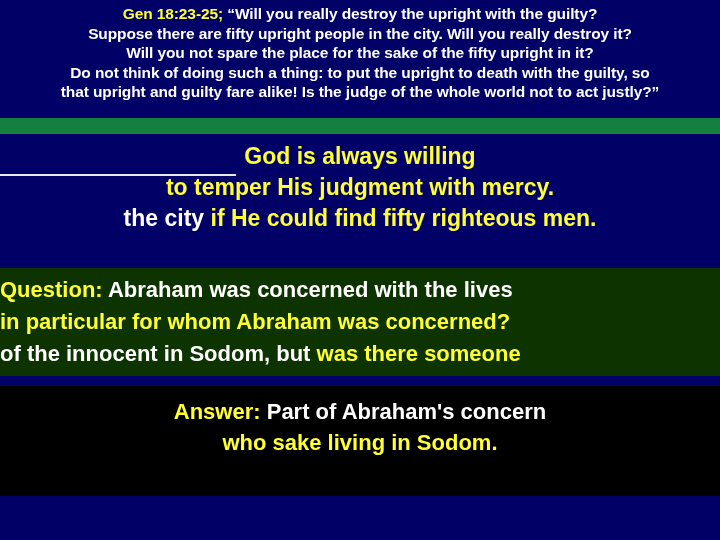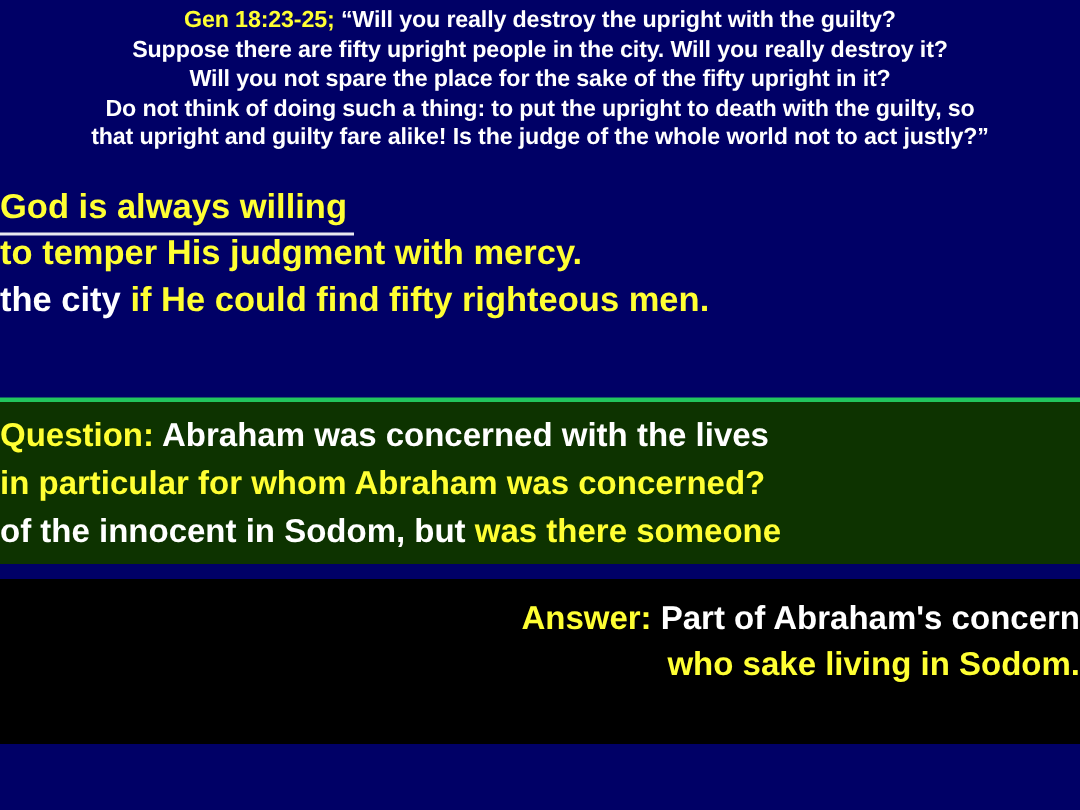--- a/index.html
+++ b/index.html
@@ -10,21 +10,21 @@
   body {
     width: 720px;
     height: 540px;
     overflow: hidden;
     font-family: "Liberation Sans", sans-serif;
   }
   #slide {
     position: relative;
     width: 720px;
     height: 436px;
-    background: #22c55e;
+    background: #15803d;
   }
 
   
   .scripture-block {
     position: absolute;
     left: 0;
     top: 0;
     width: 720px;
     height: 118px;
     background: #000066;
@@ -39,25 +39,25 @@
     color: #ffffff;
     white-space: nowrap;
     letter-spacing: -0.1px;
   }
   .ref { color: #ffff33; }
 
   
   .statement-block {
     position: absolute;
     left: 0;
-    top: 115px;
+    top: 134px;
     width: 720px;
     height: 150px;
     background: #000066;
-    text-align: left;
+    text-align: center;
     box-sizing: border-box;
     padding-top: 7px;
   }
   .statement-line {
     font-size: 23px;
     font-weight: bold;
     line-height: 31px;
     color: #ffffff;
     white-space: nowrap;
   }
@@ -103,21 +103,21 @@
   }
 
   
   .answer-block {
     position: absolute;
     left: 0;
     top: 386px;
     width: 720px;
     height: 110px;
     background: #000000;
-    text-align: right;
+    text-align: center;
     box-sizing: border-box;
     padding-top: 10px;
   }
   .answer-line {
     font-size: 22px;
     font-weight: bold;
     line-height: 31px;
     color: #ffffff;
     white-space: nowrap;
   }

